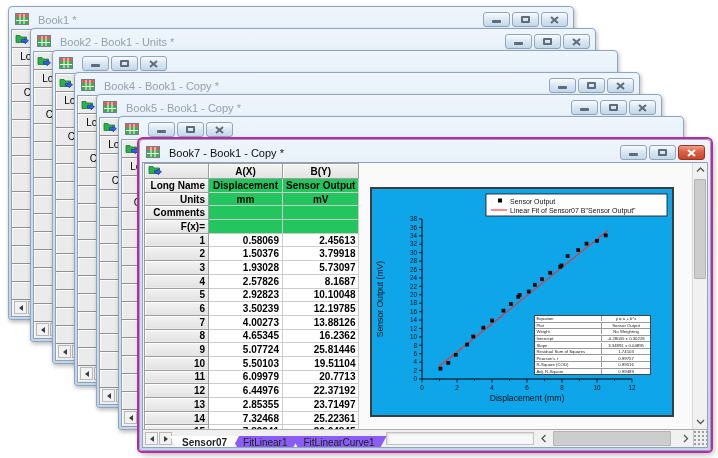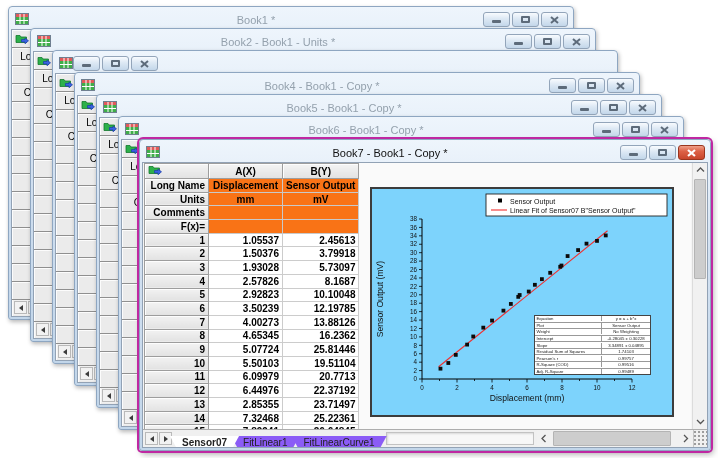--- a/index.html
+++ b/index.html
@@ -5,21 +5,21 @@
   html,body{margin:0;padding:0;width:718px;height:458px;overflow:hidden;background:#fff;
     font-family:"Liberation Sans",sans-serif;position:relative;}
   *{box-sizing:border-box;}
 
   
   .window{position:absolute;border-radius:4px 4px 3px 3px;border:1px solid #8ea6c1;
     background:linear-gradient(#eef5fc,#d4e2f2 35%,#c2d6ea);
     box-shadow:1px 2px 4px rgba(0,0,0,.28);padding:2px;}
   .window.bg{width:566px;height:314px;}
   .window.active{box-shadow:0 0 0 2px #bf28a2,2px 3px 6px rgba(0,0,0,.35);}
-  .titlebar{height:21px;display:flex;align-items:center;gap:0;padding:0 3px 0 4px;text-align:center;}
+  .titlebar{height:21px;display:flex;align-items:center;gap:9px;padding:0 3px 0 4px;}
   .title{flex:1;font-size:11px;color:#94a1ad;white-space:nowrap;overflow:hidden;}
   .window.active .title{color:#111;}
   .win-buttons{display:flex;gap:2px;}
   .wbtn{width:27px;height:15px;border:1px solid #93a5ba;border-radius:3px;
     background:linear-gradient(#f8fbfe,#dce8f4 45%,#c3d7ea);
     display:flex;align-items:center;justify-content:center;}
   .wbtn.red{background:linear-gradient(#f0a violet,#e06a4e);background:linear-gradient(#efa08b,#dd6247 40%,#c8462c);border-color:#99351e;}
   .g-min{width:9px;height:3px;background:#5d6b7a;border-radius:1px;margin-top:4px;}
   .g-max{width:9px;height:7px;border:2px solid #5d6b7a;border-radius:1px;}
   .wbtn.red svg line{stroke:#fff;}
@@ -42,25 +42,25 @@
   
   .sheet-area{position:absolute;left:1px;top:0;right:16px;bottom:18px;background:#fafafa;overflow:hidden;}
   table.sheet{border-collapse:collapse;table-layout:fixed;}
   .sheet th,.sheet td{padding:0 3px;font-size:10px;font-weight:bold;height:13.7px;
     white-space:nowrap;overflow:hidden;}
   .sheet tr.hdr{height:14px;}
   .rowhdr{background:linear-gradient(#f3f3f3,#e2e2e2);border:1px solid #9d9d9d;
     box-shadow:inset 1px 1px 0 #fdfdfd;text-align:right;color:#000;}
   .colhdr{background:linear-gradient(#f3f3f3,#e2e2e2);border:1px solid #9d9d9d;
     box-shadow:inset 1px 1px 0 #fdfdfd;text-align:center;}
-  .ycell{background:#f97316;border:1px solid #c9c9c9;text-align:center;}
+  .ycell{background:#22c55e;border:1px solid #c9c9c9;text-align:center;}
   .ncell{background:#fff;border:1px solid #cccccc;text-align:right;}
 
   
-  .graph{position:absolute;left:226px;top:24px;width:304px;height:230px;background:#7dd3fc;
+  .graph{position:absolute;left:226px;top:24px;width:304px;height:230px;background:#0ea5e9;
     border:2px solid #3c3c3c;}
   .graph svg{display:block;}
   .graph text{font-family:"Liberation Sans",sans-serif;fill:#111;}
   .fitbox{position:absolute;left:162px;top:126px;width:117px;height:60px;background:#fff;
     border:1px solid #444;display:flex;flex-direction:column;}
   .fitrow{flex:1;display:flex;border-top:0.5px solid #999;font-size:4.3px;color:#222;align-items:center;}
   .fitrow:first-child{border-top:none;}
   .fitlabel{flex:1.35;padding-left:1.5px;white-space:nowrap;overflow:hidden;}
   .fitval{flex:1;border-left:0.5px solid #999;text-align:center;white-space:nowrap;overflow:hidden;}
 
@@ -408,21 +408,20 @@
         <span><svg width="14" height="12" viewBox="0 0 14 12">
             <rect x="0.5" y="0.5" width="13" height="11" fill="#fff" stroke="#6f7f90"></rect>
             <rect x="1" y="1" width="12" height="3" fill="#e05a5a"></rect>
             <rect x="1" y="4" width="12" height="7" fill="#3fae49"></rect>
             <g stroke="#fff" stroke-width="1">
               <line x1="5" y1="1" x2="5" y2="11"></line>
               <line x1="9" y1="1" x2="9" y2="11"></line>
               <line x1="1" y1="7.5" x2="13" y2="7.5"></line>
             </g>
           </svg></span>
-        <span class="title">Book6 - Book1 - Copy *</span>
         <span class="win-buttons">
           <span class="wbtn">
             <i class="g-min"></i>
           </span>
           <span class="wbtn">
             <i class="g-max"></i>
           </span>
           <span class="wbtn">
             <svg width="9" height="8" viewBox="0 0 9 8">
               <line x1="1" y1="1" x2="8" y2="7" stroke="#5d6b7a" stroke-width="2"></line>
@@ -529,21 +528,21 @@
               <td class="ycell"></td>
               <td class="ycell"></td>
             </tr>
             <tr>
               <th class="rowhdr">F(x)=</th>
               <td class="ycell"></td>
               <td class="ycell"></td>
             </tr>
             <tr>
               <th class="rowhdr">1</th>
-              <td class="ncell">1.05537</td>
+              <td class="ncell">0.58069</td>
               <td class="ncell">2.45613</td>
             </tr>
             <tr>
               <th class="rowhdr">2</th>
               <td class="ncell">1.50376</td>
               <td class="ncell">3.79918</td>
             </tr>
             <tr>
               <th class="rowhdr">3</th>
               <td class="ncell">1.93028</td>

